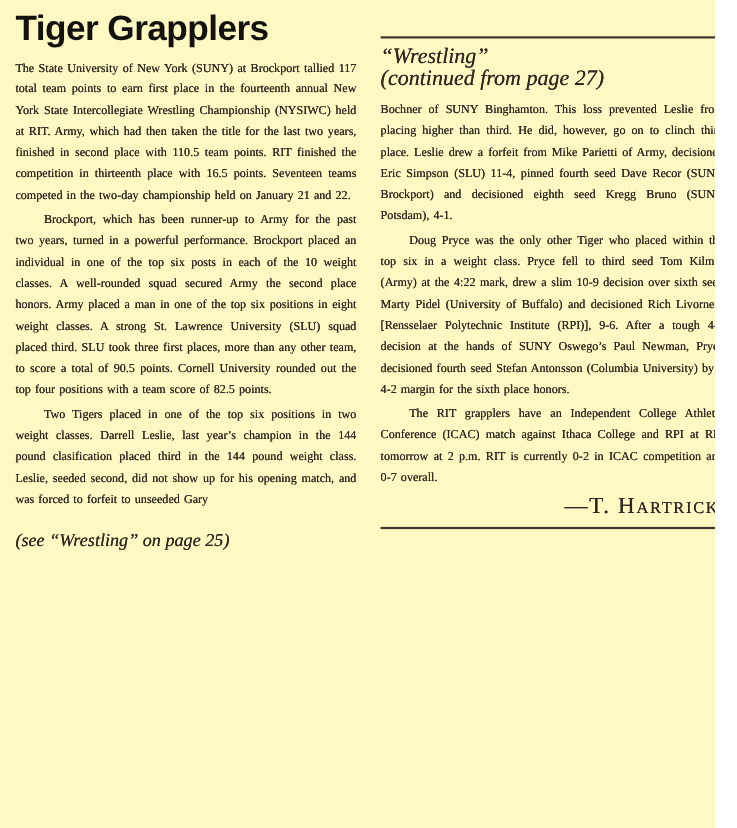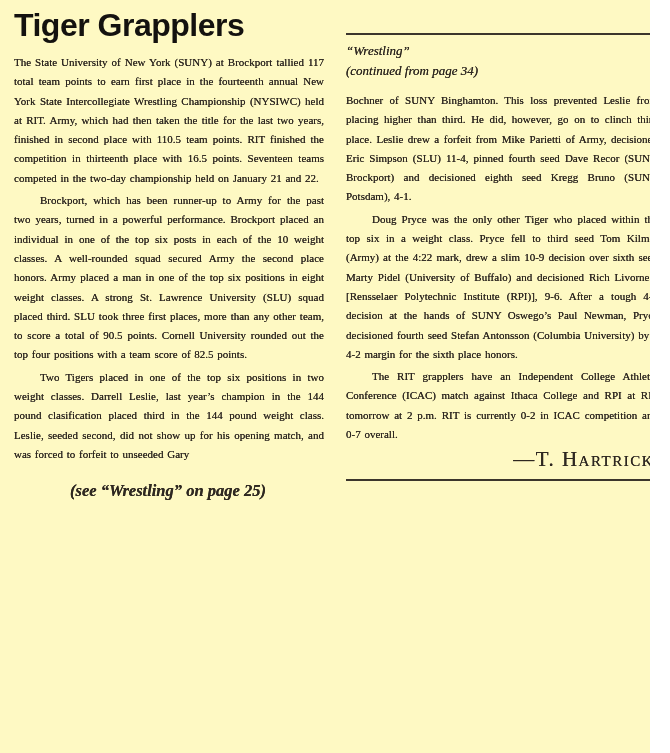--- a/index.html
+++ b/index.html
@@ -45,35 +45,34 @@
     margin: 0 0 3px 0;
     word-spacing: 1px;
     text-shadow: 0 0 0.3px currentColor;
   }
   .indent {
     text-indent: 26px;
   }
   .jump-line {
     font-style: italic;
     font-size: 16.5px;
-    text-align: center;
+    text-align: left;
     margin-top: 17px;
     padding-right: 2px;
     text-shadow: 0 0 0.3px currentColor;
-    font-weight: bold;
   }
   .rule {
     border: none;
     border-top: 2px solid #3c362c;
     height: 0;
     margin: 0;
   }
   .cont-head {
     font-style: italic;
-    font-size: 13px;
+    font-size: 20px;
     line-height: 20px;
     margin: 6px 0 10px 0;
     text-shadow: 0 0 0.3px currentColor;
   }
   .byline {
     font-size: 21px;
     font-variant: small-caps;
     letter-spacing: 1.5px;
     text-align: right;
     margin-top: 1px;
@@ -96,21 +95,21 @@
     <p class="body-par">The State University of New York (SUNY) at Brockport tallied 117 total team points to earn first place in the fourteenth annual New York State Intercollegiate Wrestling Championship (NYSIWC) held at RIT. Army, which had then taken the title for the last two years, finished in second place with 110.5 team points. RIT finished the competition in thirteenth place with 16.5 points. Seventeen teams competed in the two-day championship held on January 21 and 22.</p>
     <p class="body-par indent">Brockport, which has been runner-up to Army for the past two years, turned in a powerful performance. Brockport placed an individual in one of the top six posts in each of the 10 weight classes. A well-rounded squad secured Army the second place honors. Army placed a man in one of the top six positions in eight weight classes. A strong St. Lawrence University (SLU) squad placed third. SLU took three first places, more than any other team, to score a total of 90.5 points. Cornell University rounded out the top four positions with a team score of 82.5 points.</p>
     <p class="body-par indent">Two Tigers placed in one of the top six positions in two weight classes. Darrell Leslie, last year’s champion in the 144 pound clasification placed third in the 144 pound weight class. Leslie, seeded second, did not show up for his opening match, and was forced to forfeit to unseeded Gary</p>
     <div class="jump-line">(see “Wrestling” on page 25)</div>
   </div>
 
   <div class="col col-right">
     <hr class="rule rule-top">
     <div class="cont-head">
       <div>“Wrestling”</div>
-      <div>(continued from page 34)</div>
+      <div>(continued from page 27)</div>
     </div>
     <p class="body-par">Bochner of SUNY Binghamton. This loss prevented Leslie from placing higher than third. He did, however, go on to clinch third place. Leslie drew a forfeit from Mike Parietti of Army, decisioned Eric Simpson (SLU) 11-4, pinned fourth seed Dave Recor (SUNY Brockport) and decisioned eighth seed Kregg Bruno (SUNY Potsdam), 4-1.</p>
     <p class="body-par indent">Doug Pryce was the only other Tiger who placed within the top six in a weight class. Pryce fell to third seed Tom Kilmer (Army) at the 4:22 mark, drew a slim 10-9 decision over sixth seed Marty Pidel (University of Buffalo) and decisioned Rich Livorness [Rensselaer Polytechnic Institute (RPI)], 9-6. After a tough 4-3 decision at the hands of SUNY Oswego’s Paul Newman, Pryce decisioned fourth seed Stefan Antonsson (Columbia University) by a 4-2 margin for the sixth place honors.</p>
     <p class="body-par indent">The RIT grapplers have an Independent College Athletic Conference (ICAC) match against Ithaca College and RPI at RPI tomorrow at 2 p.m. RIT is currently 0-2 in ICAC competition and 0-7 overall.</p>
     <div class="byline">—T. Hartrick</div>
     <hr class="rule rule-bottom">
   </div>
 
 </div>
 

